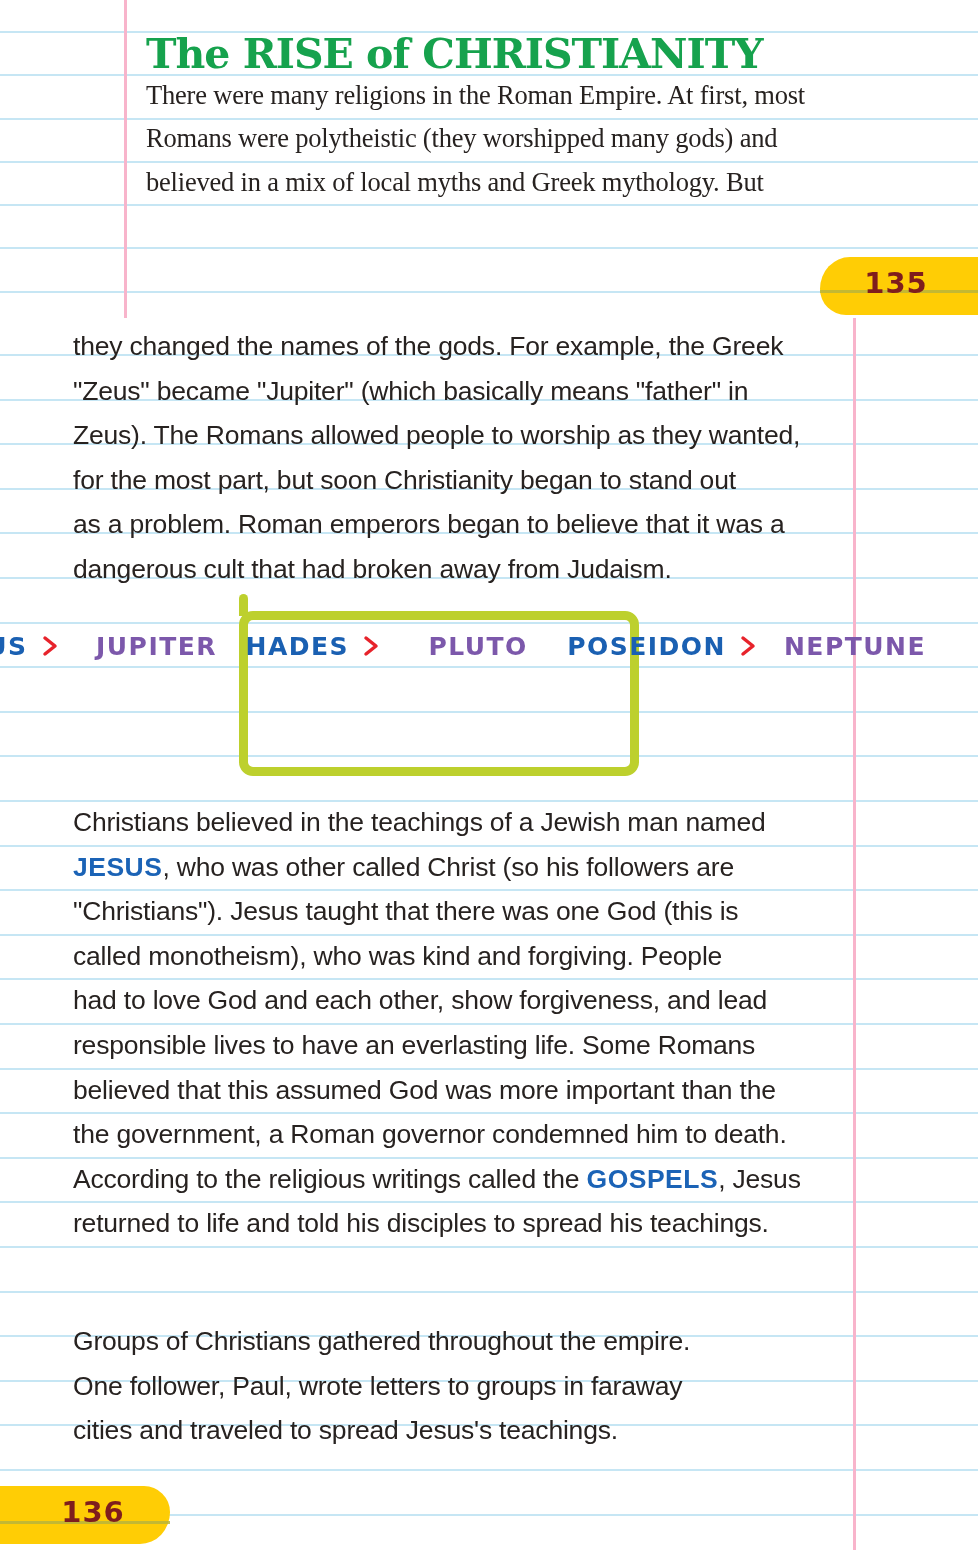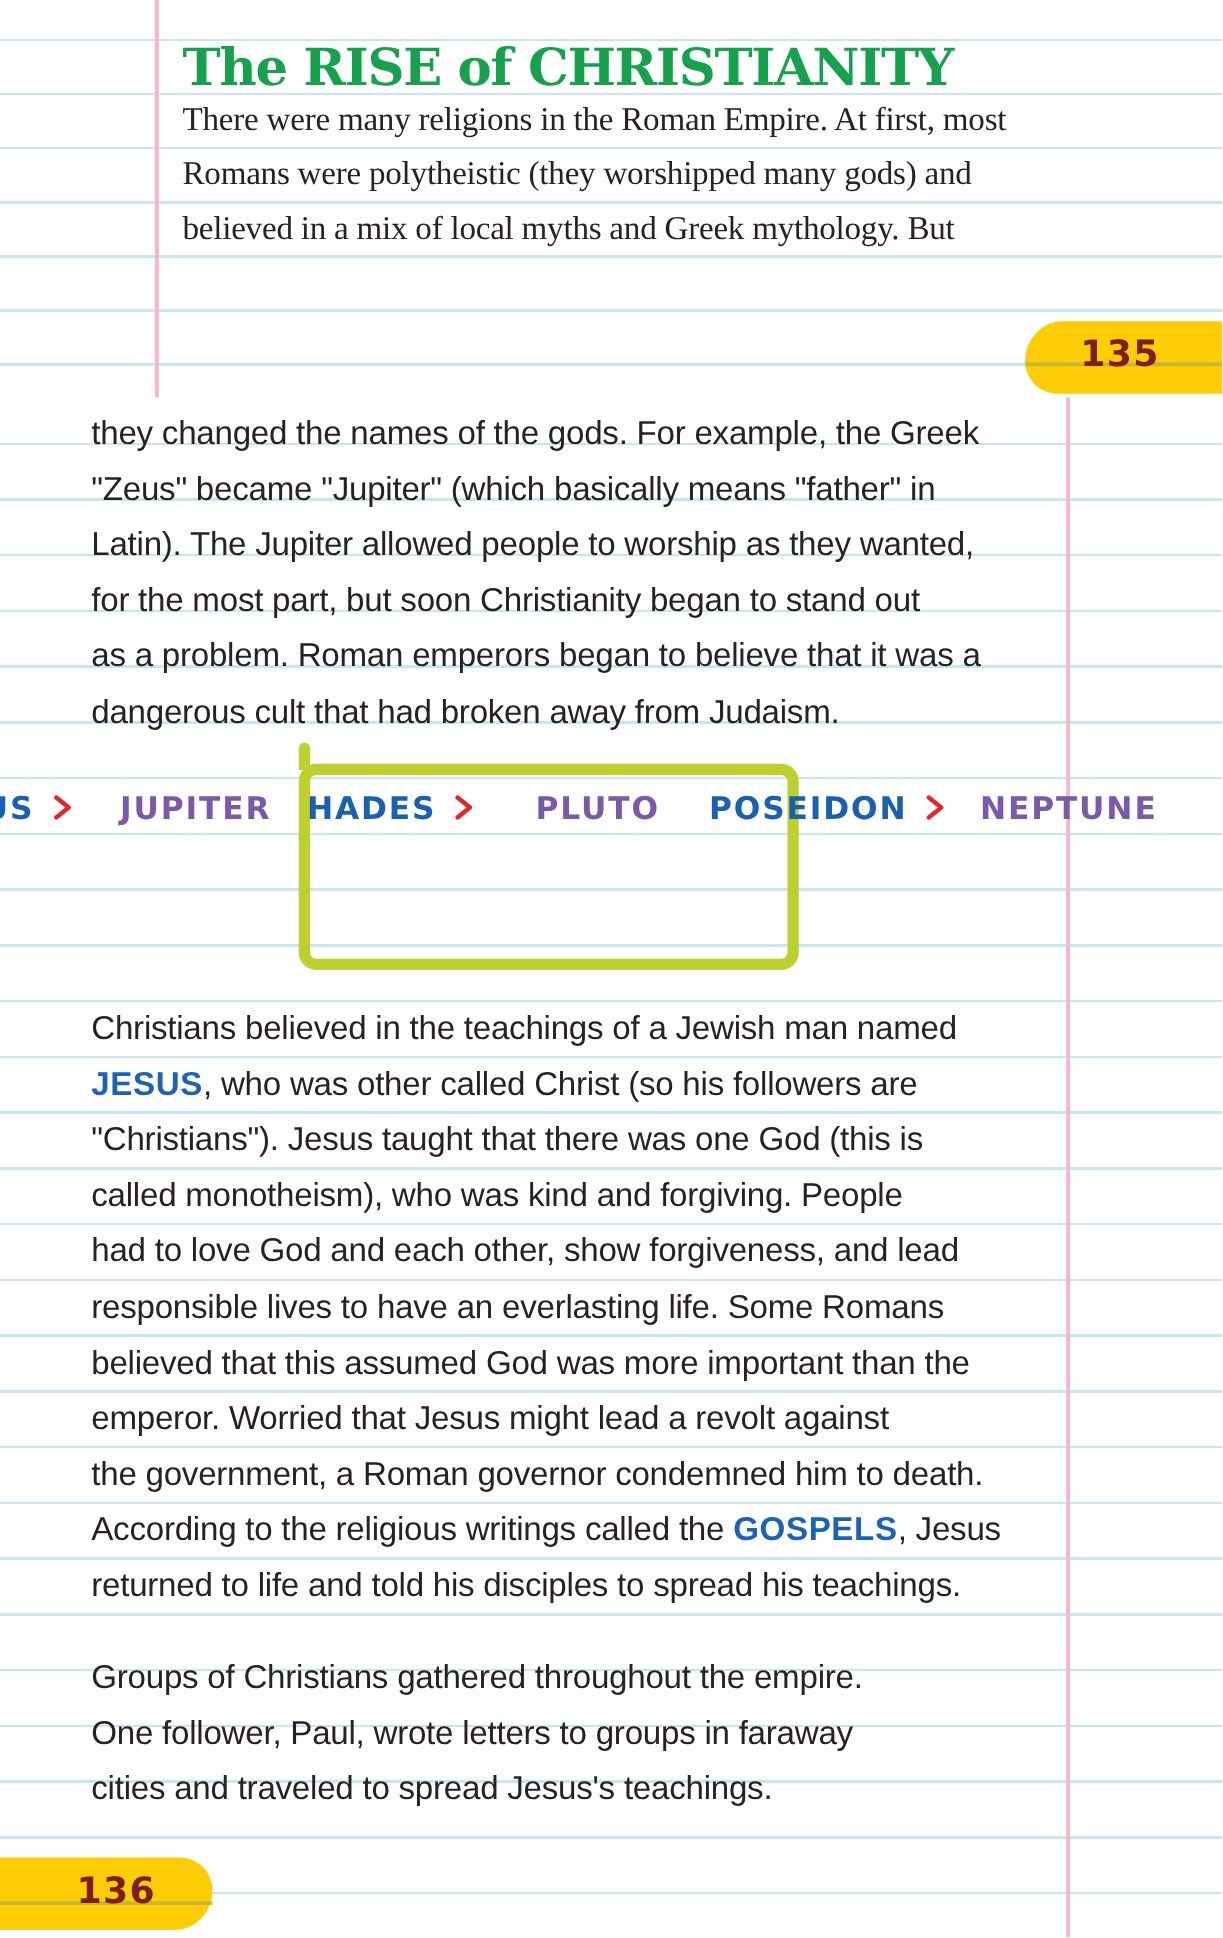--- a/index.html
+++ b/index.html
@@ -110,21 +110,21 @@
     </div>
 
   <div class="pagenum-blob blob-135">
     <div class="blob-line"></div>
     <div class="pagenum">135</div>
   </div>
 
   <div class="para para-a">
       <div class="tline"><span>they changed the names of the gods. For example, the Greek</span></div>
       <div class="tline"><span>"Zeus" became "Jupiter" (which basically means "father" in</span></div>
-      <div class="tline"><span>Latin). The Jupiter allowed people to worship as they wanted,</span></div>
+      <div class="tline"><span>Zeus). The Romans allowed people to worship as they wanted,</span></div>
       <div class="tline"><span>for the most part, but soon Christianity began to stand out</span></div>
       <div class="tline"><span>as a problem. Roman emperors began to believe that it was a</span></div>
       <div class="tline"><span>dangerous cult that had broken away from Judaism.</span></div>
     </div>
 
   <div class="god-box-stem"></div>
   <div class="god-box">
     <div class="god-rows">
         <div class="god-row">
           <span class="god-greek">ZEUS</span>
@@ -160,21 +160,20 @@
   </div>
 
   <div class="para para-b">
       <div class="tline"><span>Christians believed in the teachings of a Jewish man named</span></div>
       <div class="tline"><span class="kw">JESUS</span><span>, who was other called Christ (so his followers are</span></div>
       <div class="tline"><span>"Christians"). Jesus taught that there was one God (this is</span></div>
       <div class="tline"><span>called monotheism), who was kind and forgiving. People</span></div>
       <div class="tline"><span>had to love God and each other, show forgiveness, and lead</span></div>
       <div class="tline"><span>responsible lives to have an everlasting life. Some Romans</span></div>
       <div class="tline"><span>believed that this assumed God was more important than the</span></div>
-      <div class="tline"><span>emperor. Worried that Jesus might lead a revolt against</span></div>
       <div class="tline"><span>the government, a Roman governor condemned him to death.</span></div>
       <div class="tline"><span>According to the religious writings called the </span><span class="kw">GOSPELS</span><span>, Jesus</span></div>
       <div class="tline"><span>returned to life and told his disciples to spread his teachings.</span></div>
     </div>
 
   <div class="para para-c">
       <div class="tline"><span>Groups of Christians gathered throughout the empire.</span></div>
       <div class="tline"><span>One follower, Paul, wrote letters to groups in faraway</span></div>
       <div class="tline"><span>cities and traveled to spread Jesus's teachings.</span></div>
     </div>

